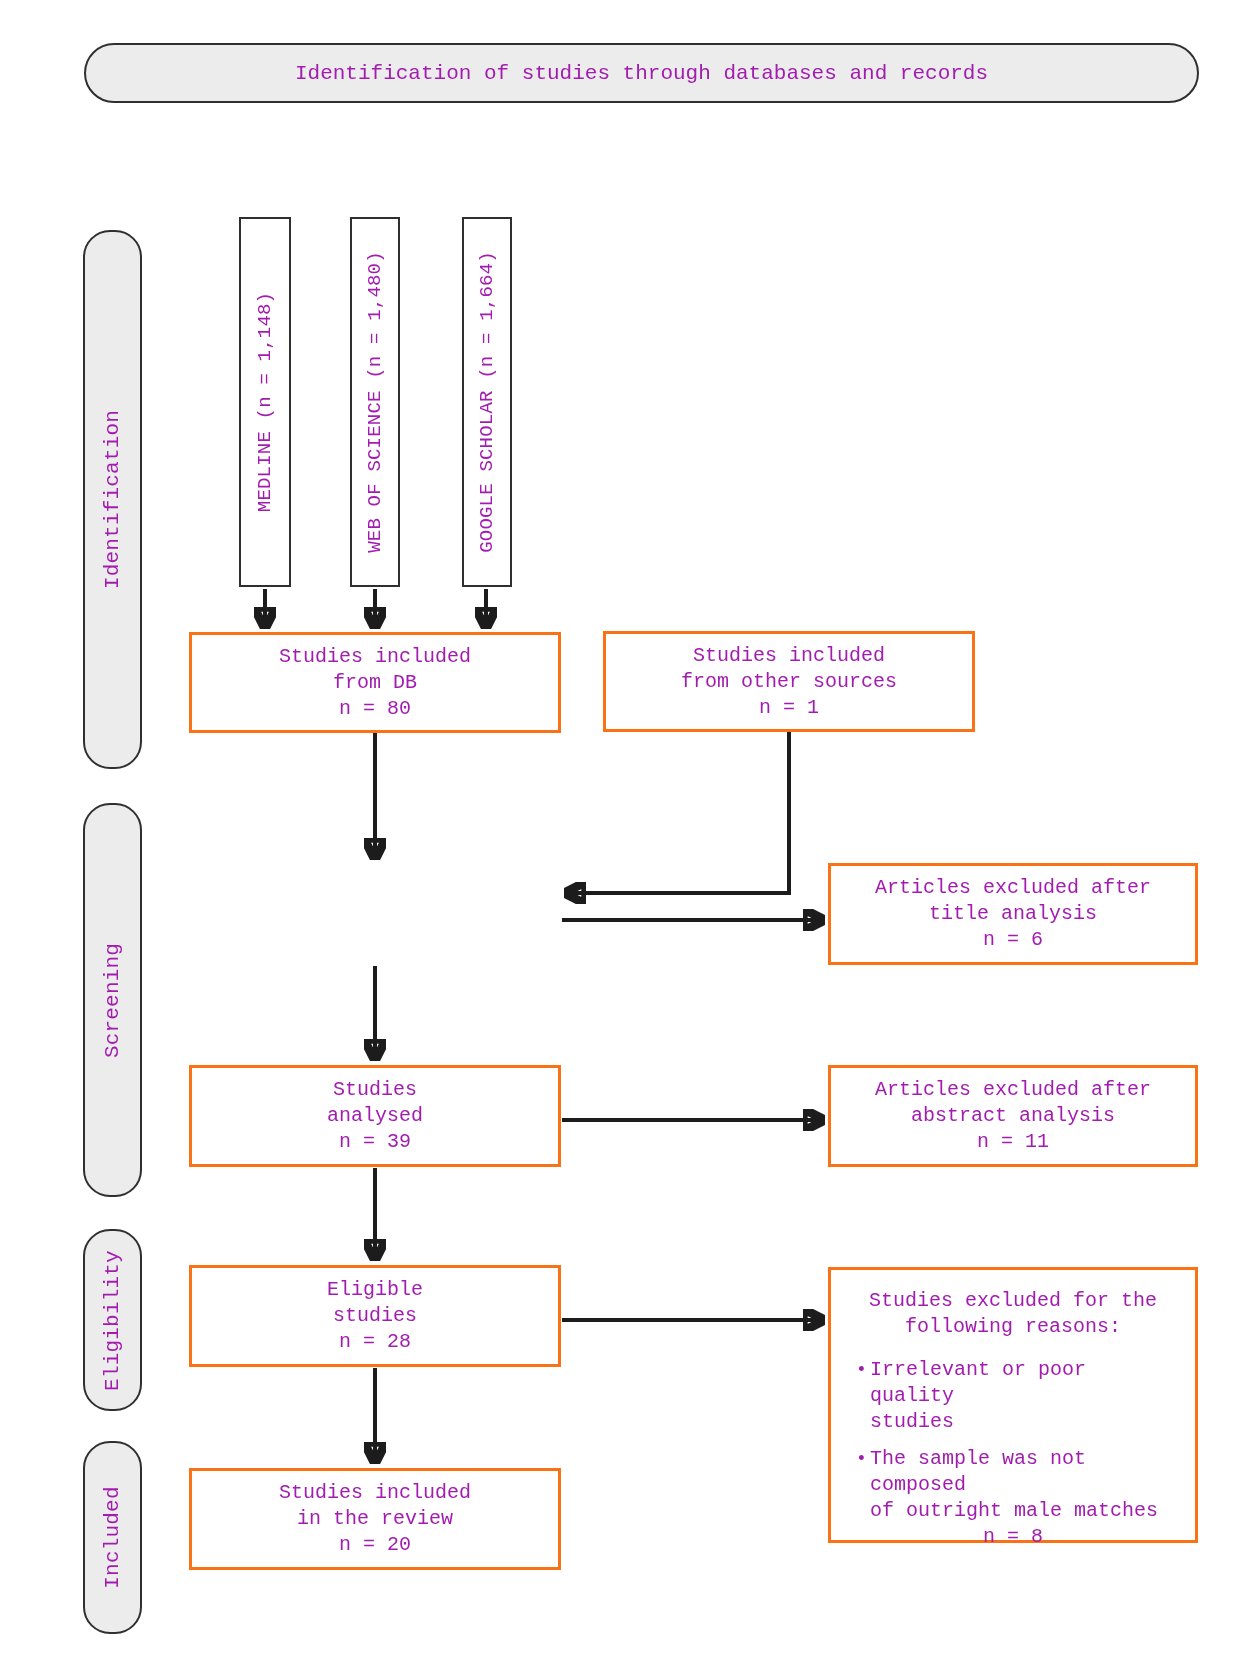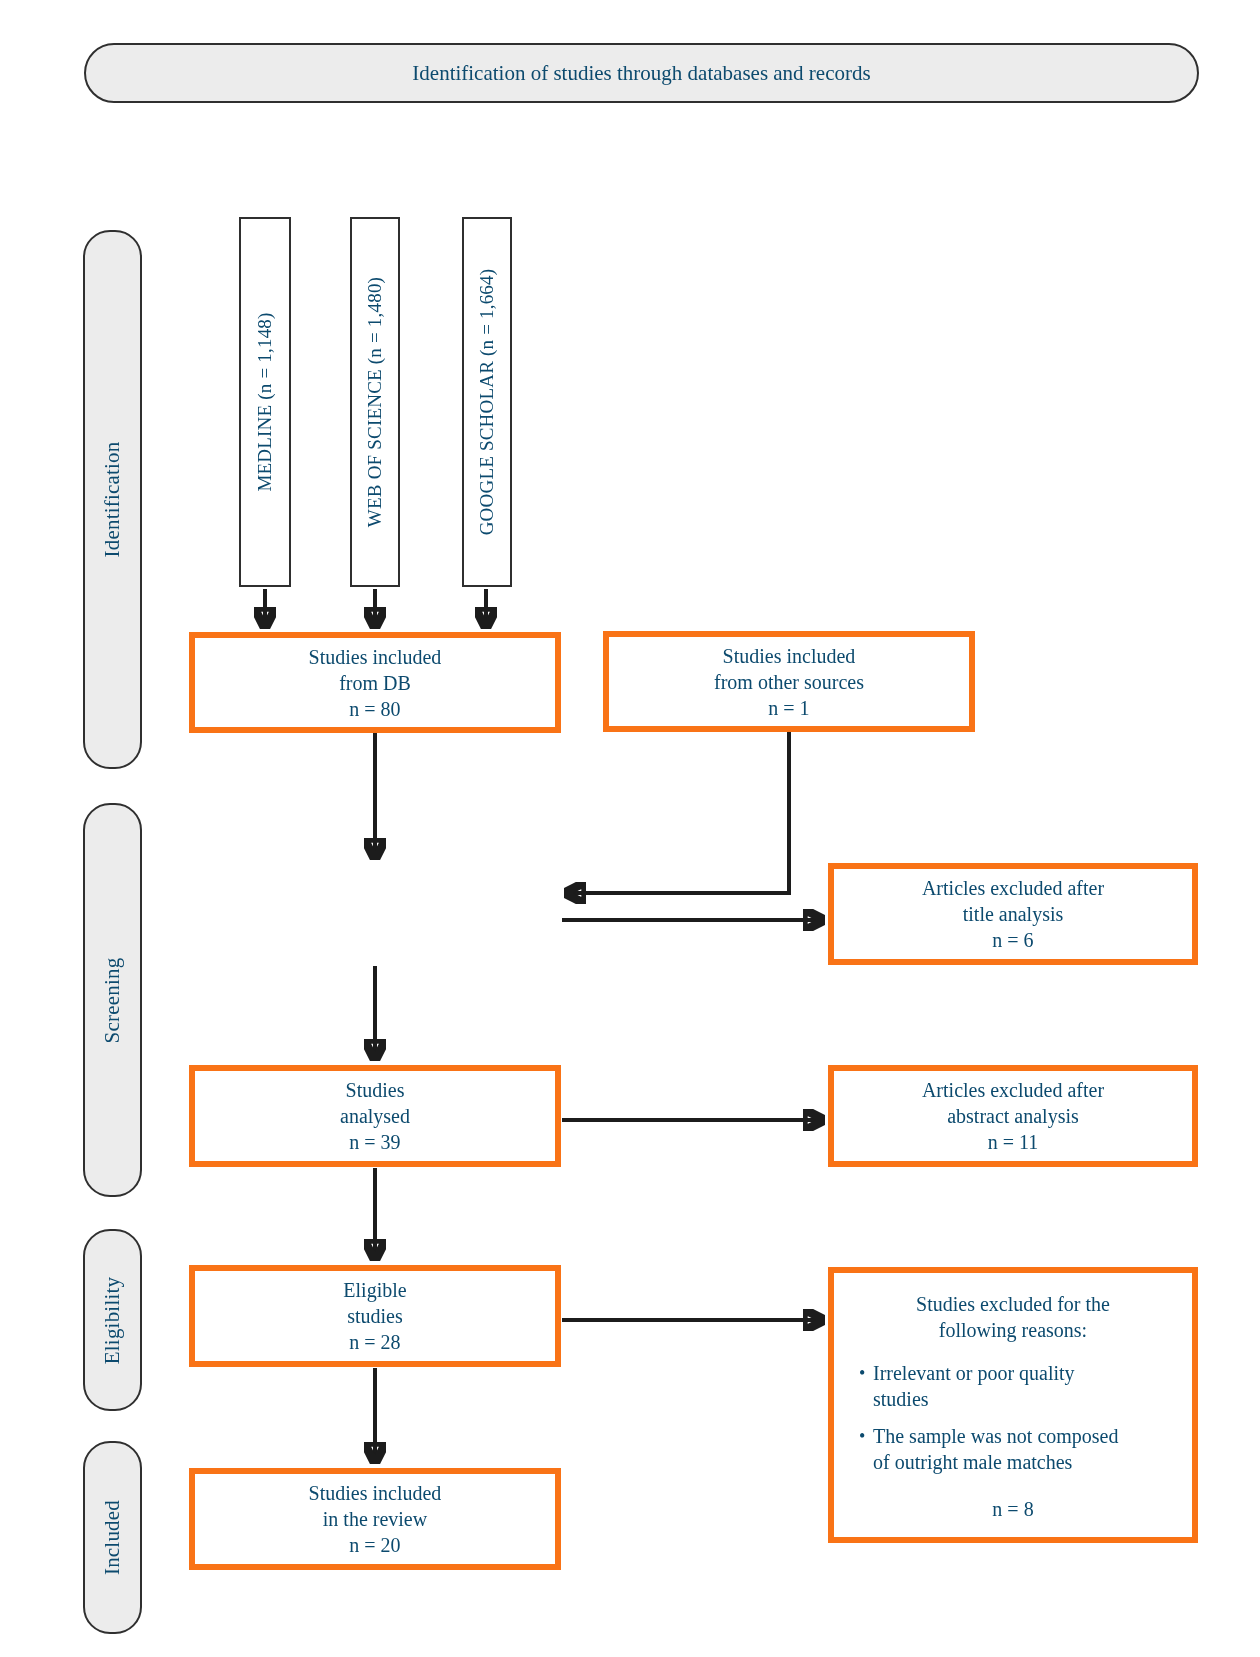--- a/index.html
+++ b/index.html
@@ -1,21 +1,21 @@
 <!DOCTYPE html>
 <html><head>
 <meta charset="utf-8">
 <style>
   html,body { margin:0; padding:0; background:#ffffff; }
   .canvas {
     position: relative;
     width: 1260px; height: 1657px;
     background: #ffffff;
-    font-family: Liberation Serif, serif;
-    color: #0c4a6e;
+    font-family: Liberation Mono, monospace;
+    color: #a21caf;
     overflow: hidden;
   }
   .banner {
     position: absolute;
     left: 84px; top: 43px; width: 1115px; height: 60px;
     background: #ececec;
     border: 2px solid #2f2f2f;
     border-radius: 31px;
     box-sizing: border-box;
     display: flex; align-items: center; justify-content: center;
@@ -41,21 +41,21 @@
     font-size: 19px;
   }
   .vtext {
     transform: rotate(-90deg);
     white-space: nowrap;
     letter-spacing: 0.2px;
   }
   .fbox {
     position: absolute;
     background: #ffffff;
-    border: 6px solid #f97316;
+    border: 3px solid #f97316;
     box-sizing: border-box;
     display: flex; align-items: center; justify-content: center;
     text-align: center;
     font-size: 20px;
     line-height: 26px;
   }
   .pre { white-space: pre-line; }
   .reasons {
     flex-direction: column;
     align-items: stretch;

